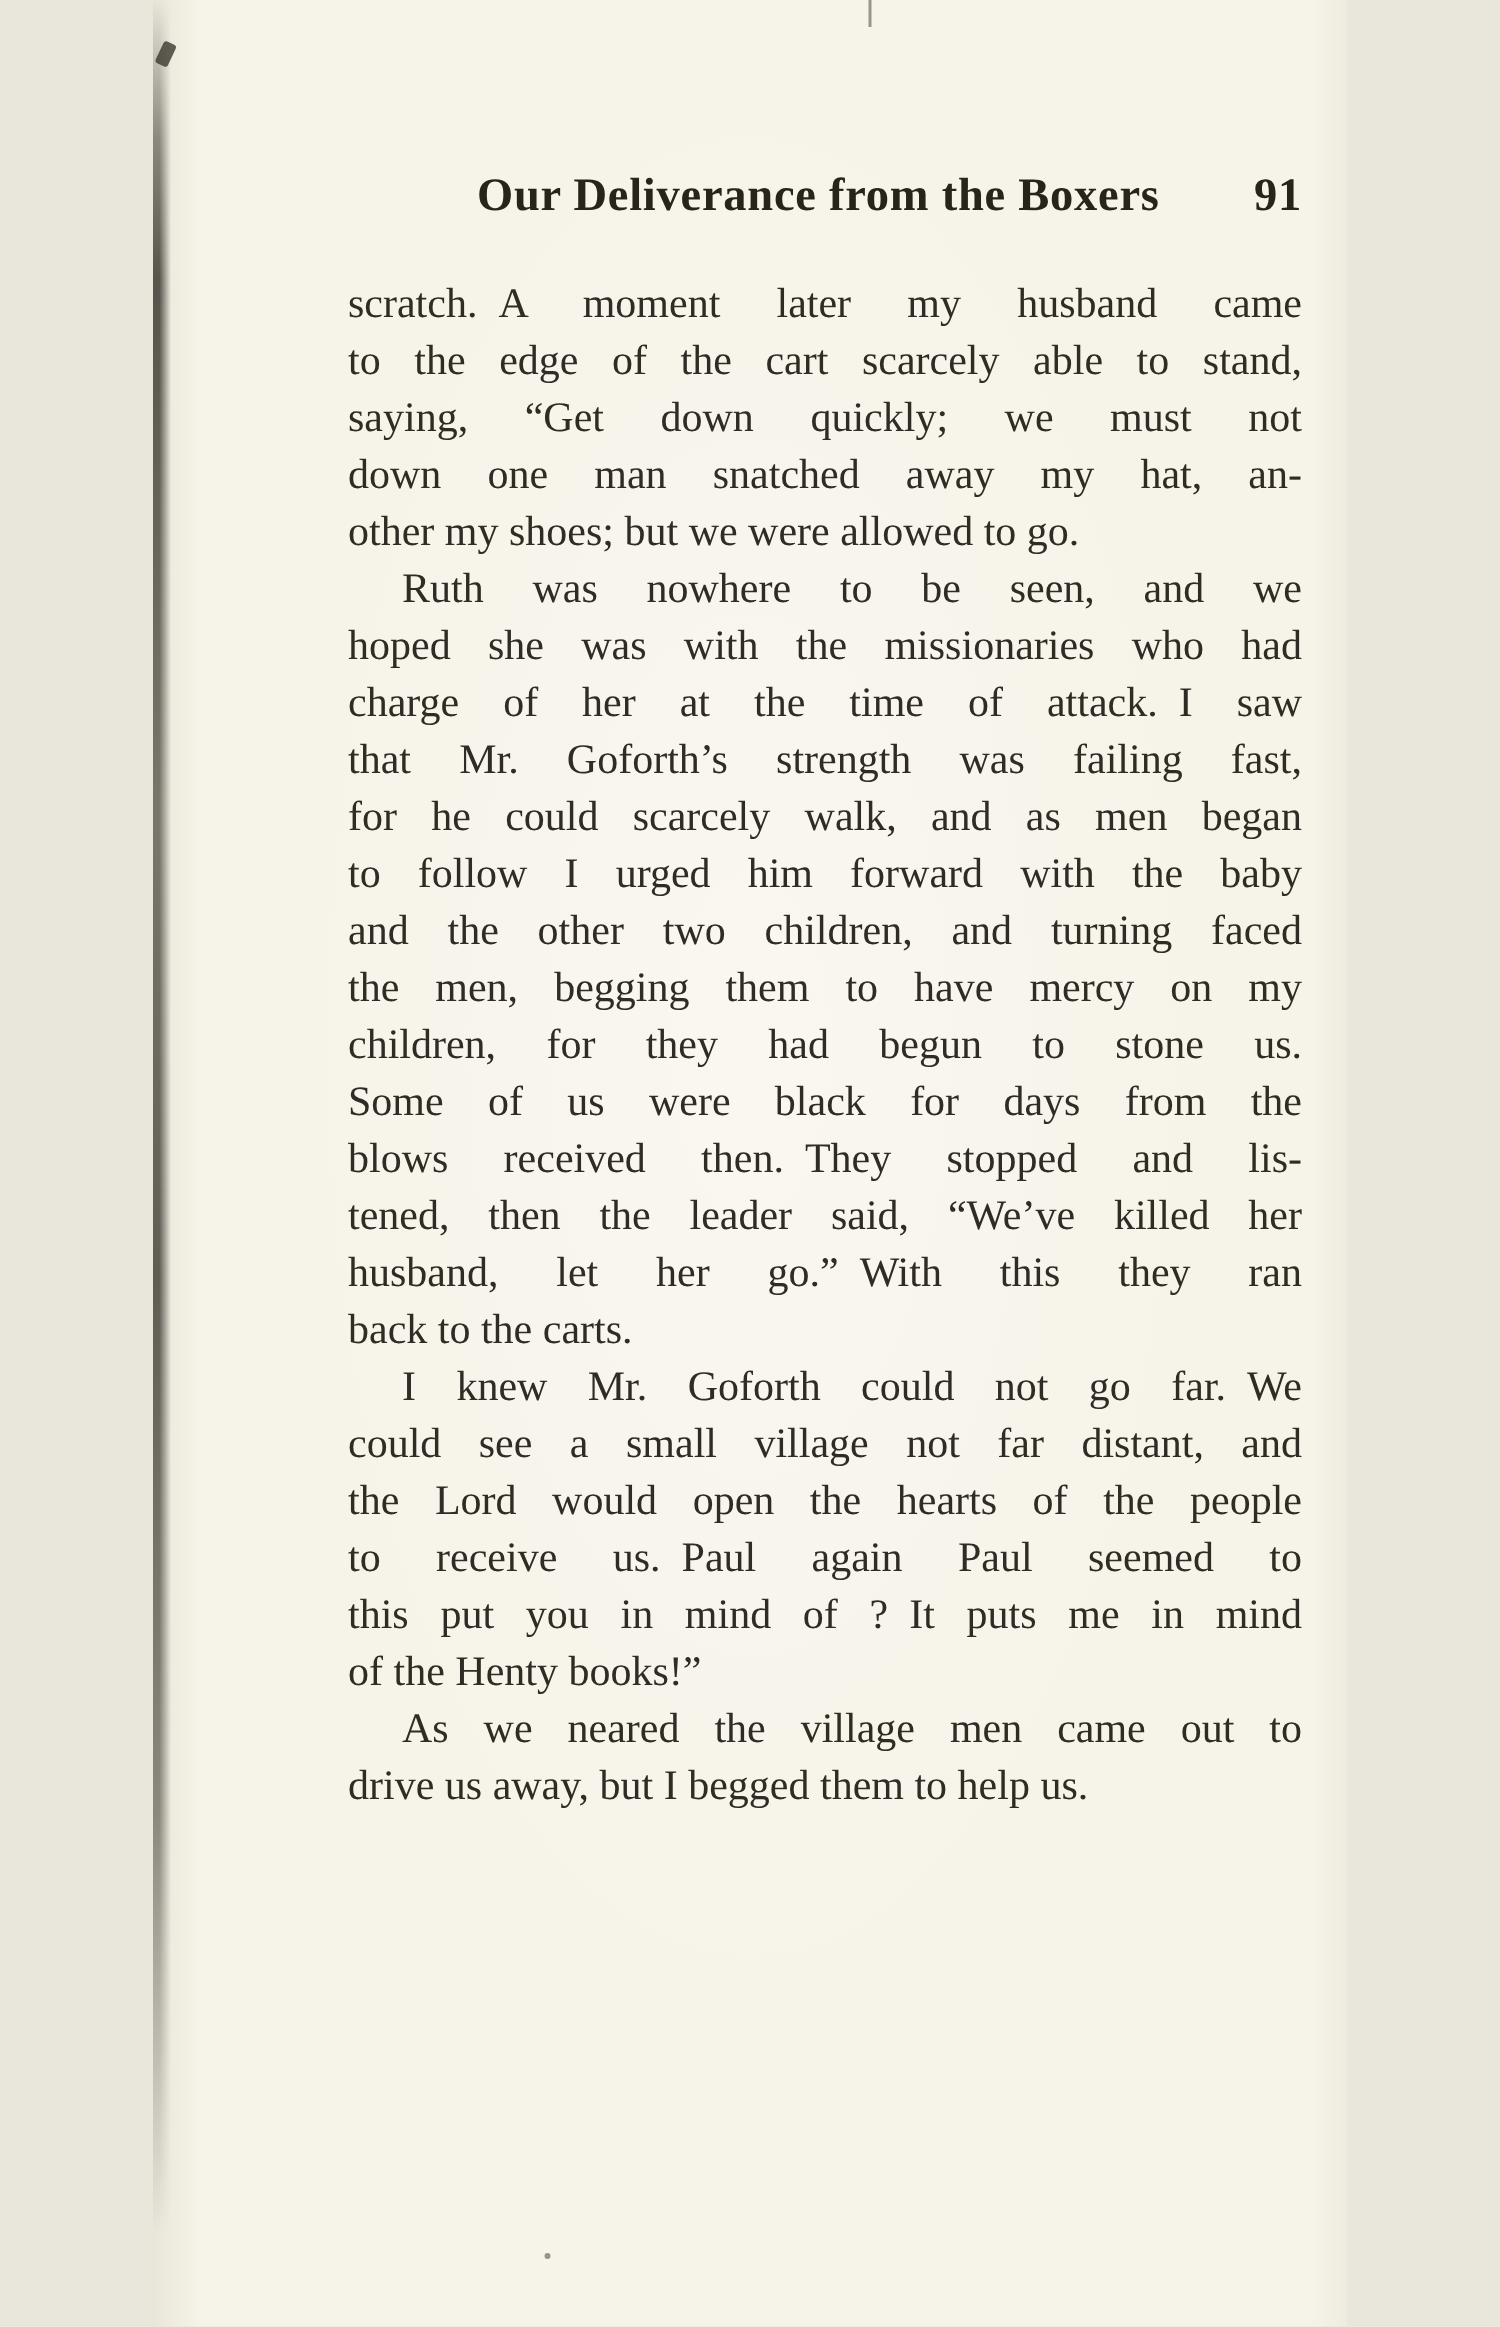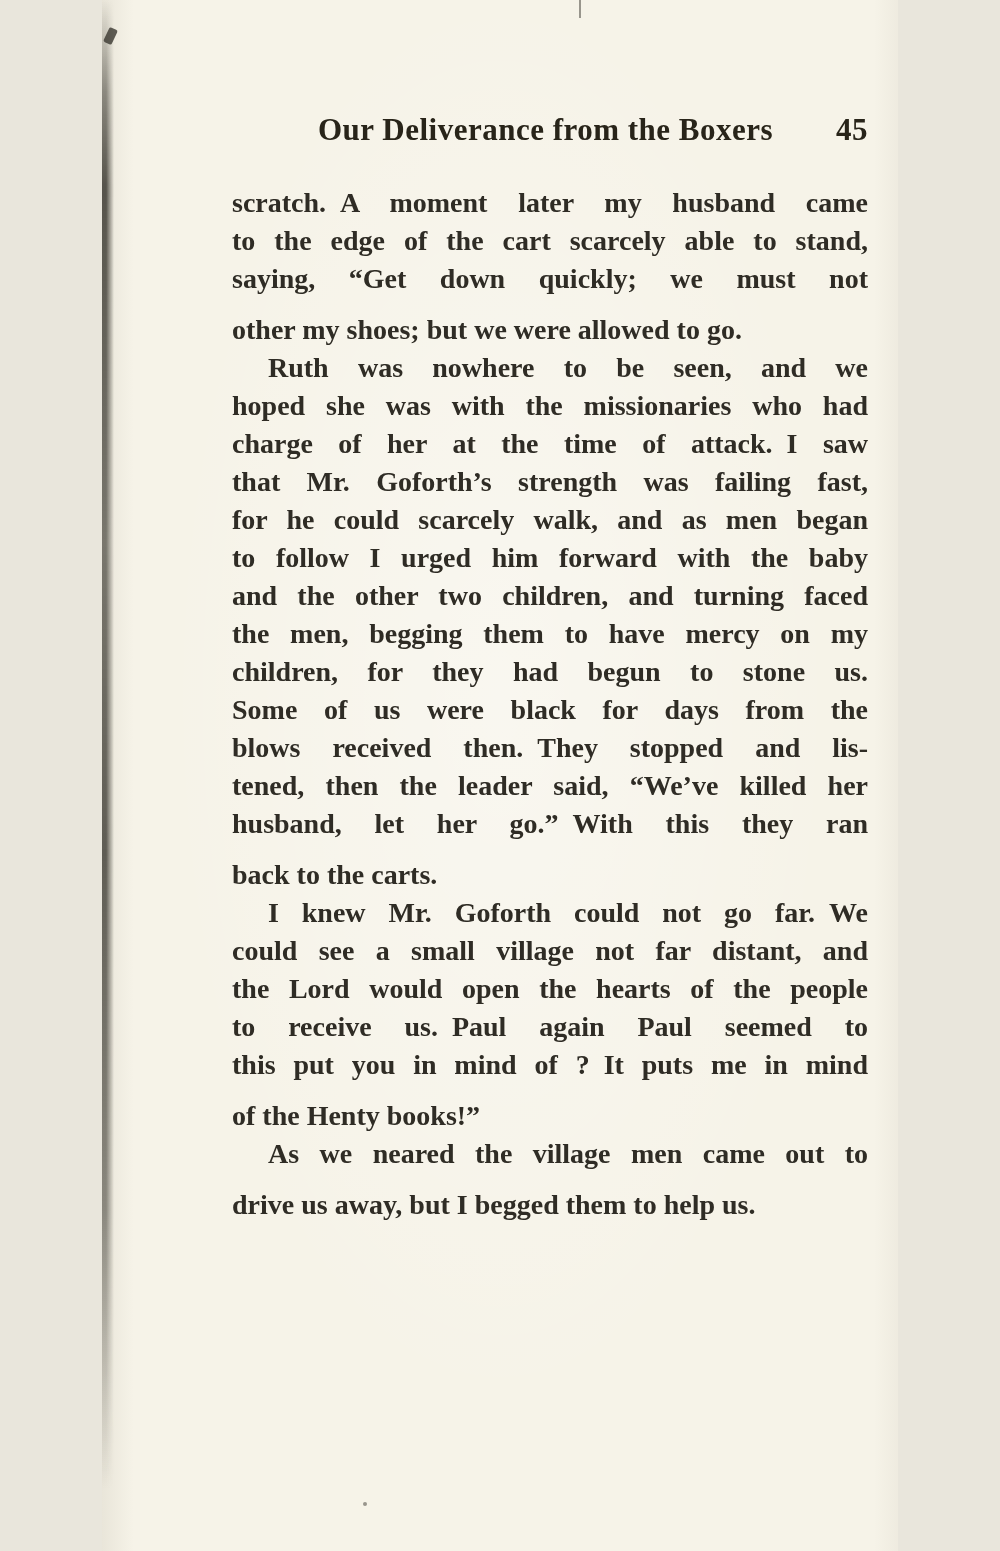--- a/index.html
+++ b/index.html
@@ -67,44 +67,44 @@
   .text-block {
     font-size: 28px;
     line-height: 38px;
   }
   .paragraph { margin: 0; }
   .line {
     text-align: justify;
     text-align-last: justify;
     text-justify: inter-word;
     white-space: normal;
-    font-weight: bold;
   }
-  .line.para-end { text-align-last: left; margin-top: 13px; }
+  .line.para-end { text-align-last: left; }
   .paragraph.indent .line.first { text-indent: 36px; }
 </style>
 </head>
 <body>
 
 <div class="page">
   <div class="scan-edge"></div>
   <div class="speck-mark speck-1"></div>
   <div class="speck-mark speck-2"></div>
   <div class="speck-mark speck-3"></div>
 
   <div class="content">
     <div class="running-header">
       <span class="title">Our Deliverance from the Boxers</span>
-      <span class="folio">45</span>
+      <span class="folio">91</span>
     </div>
     <div class="text-block">
         <div class="paragraph">
           <div class="line first">scratch. A moment later my husband came</div>
           <div class="line">to the edge of the cart scarcely able to stand,</div>
           <div class="line">saying, “Get down quickly; we must not</div>
+          <div class="line">down one man snatched away my hat, an-</div>
           <div class="line para-end">other my shoes; but we were allowed to go.</div>
         </div>
         <div class="paragraph indent">
           <div class="line first">Ruth was nowhere to be seen, and we</div>
           <div class="line">hoped she was with the missionaries who had</div>
           <div class="line">charge of her at the time of attack. I saw</div>
           <div class="line">that Mr. Goforth’s strength was failing fast,</div>
           <div class="line">for he could scarcely walk, and as men began</div>
           <div class="line">to follow I urged him forward with the baby</div>
           <div class="line">and the other two children, and turning faced</div>

